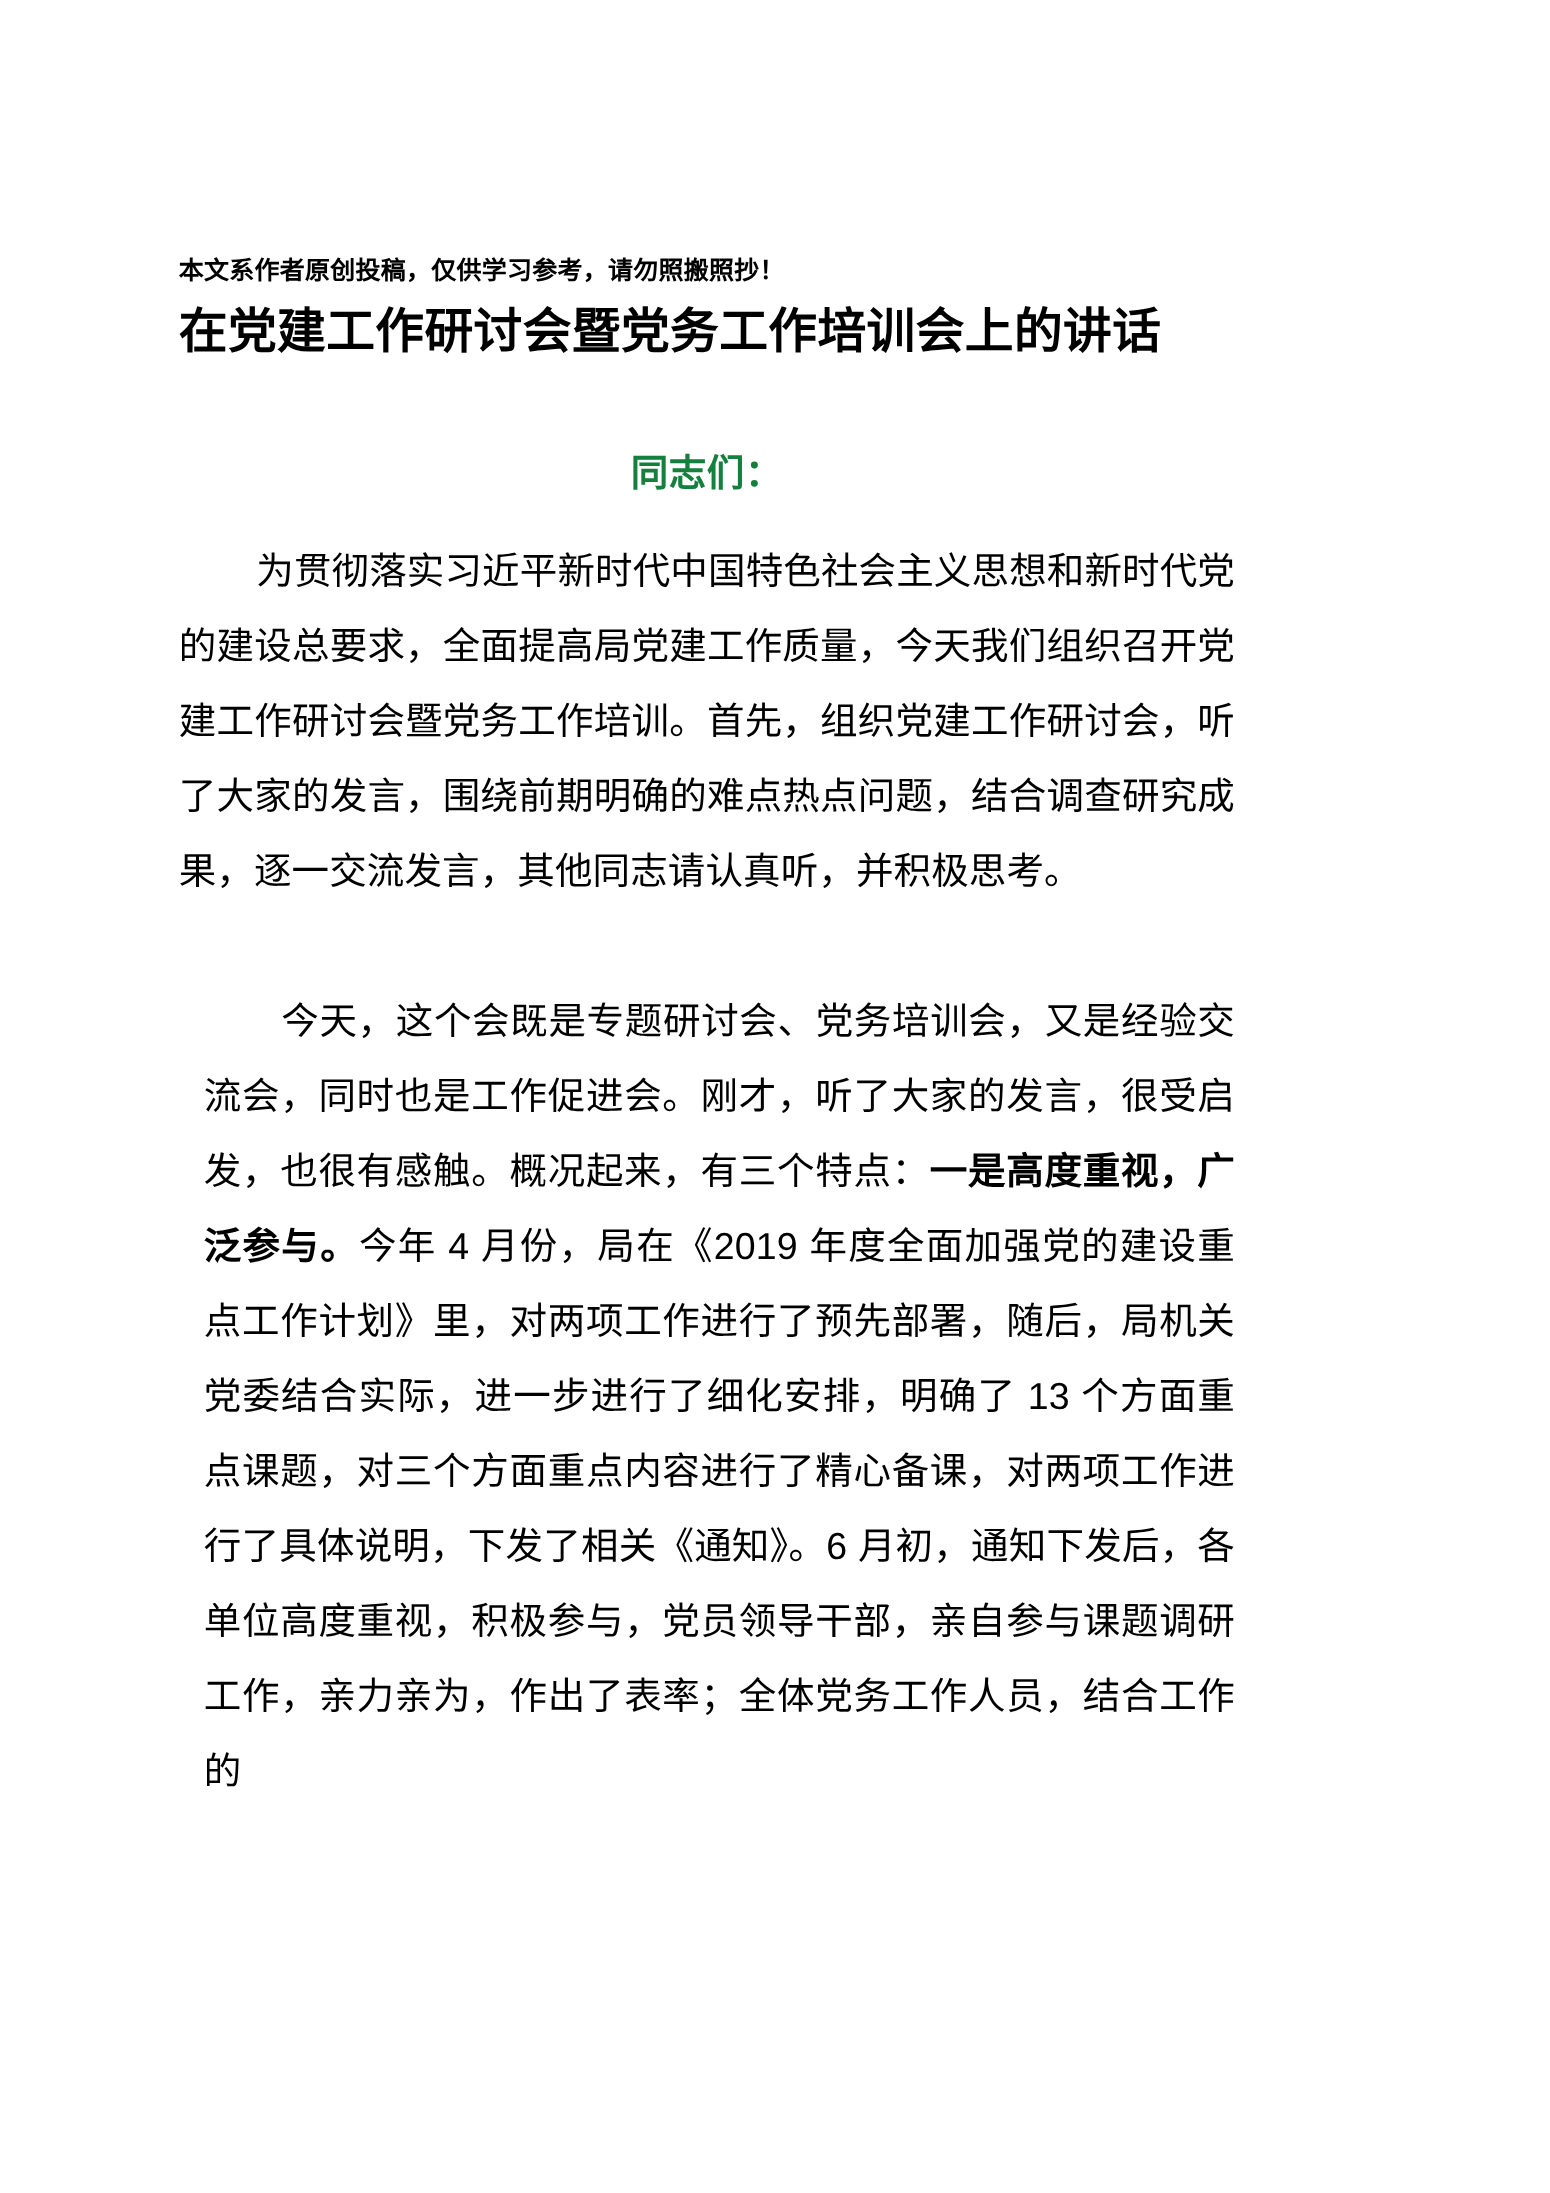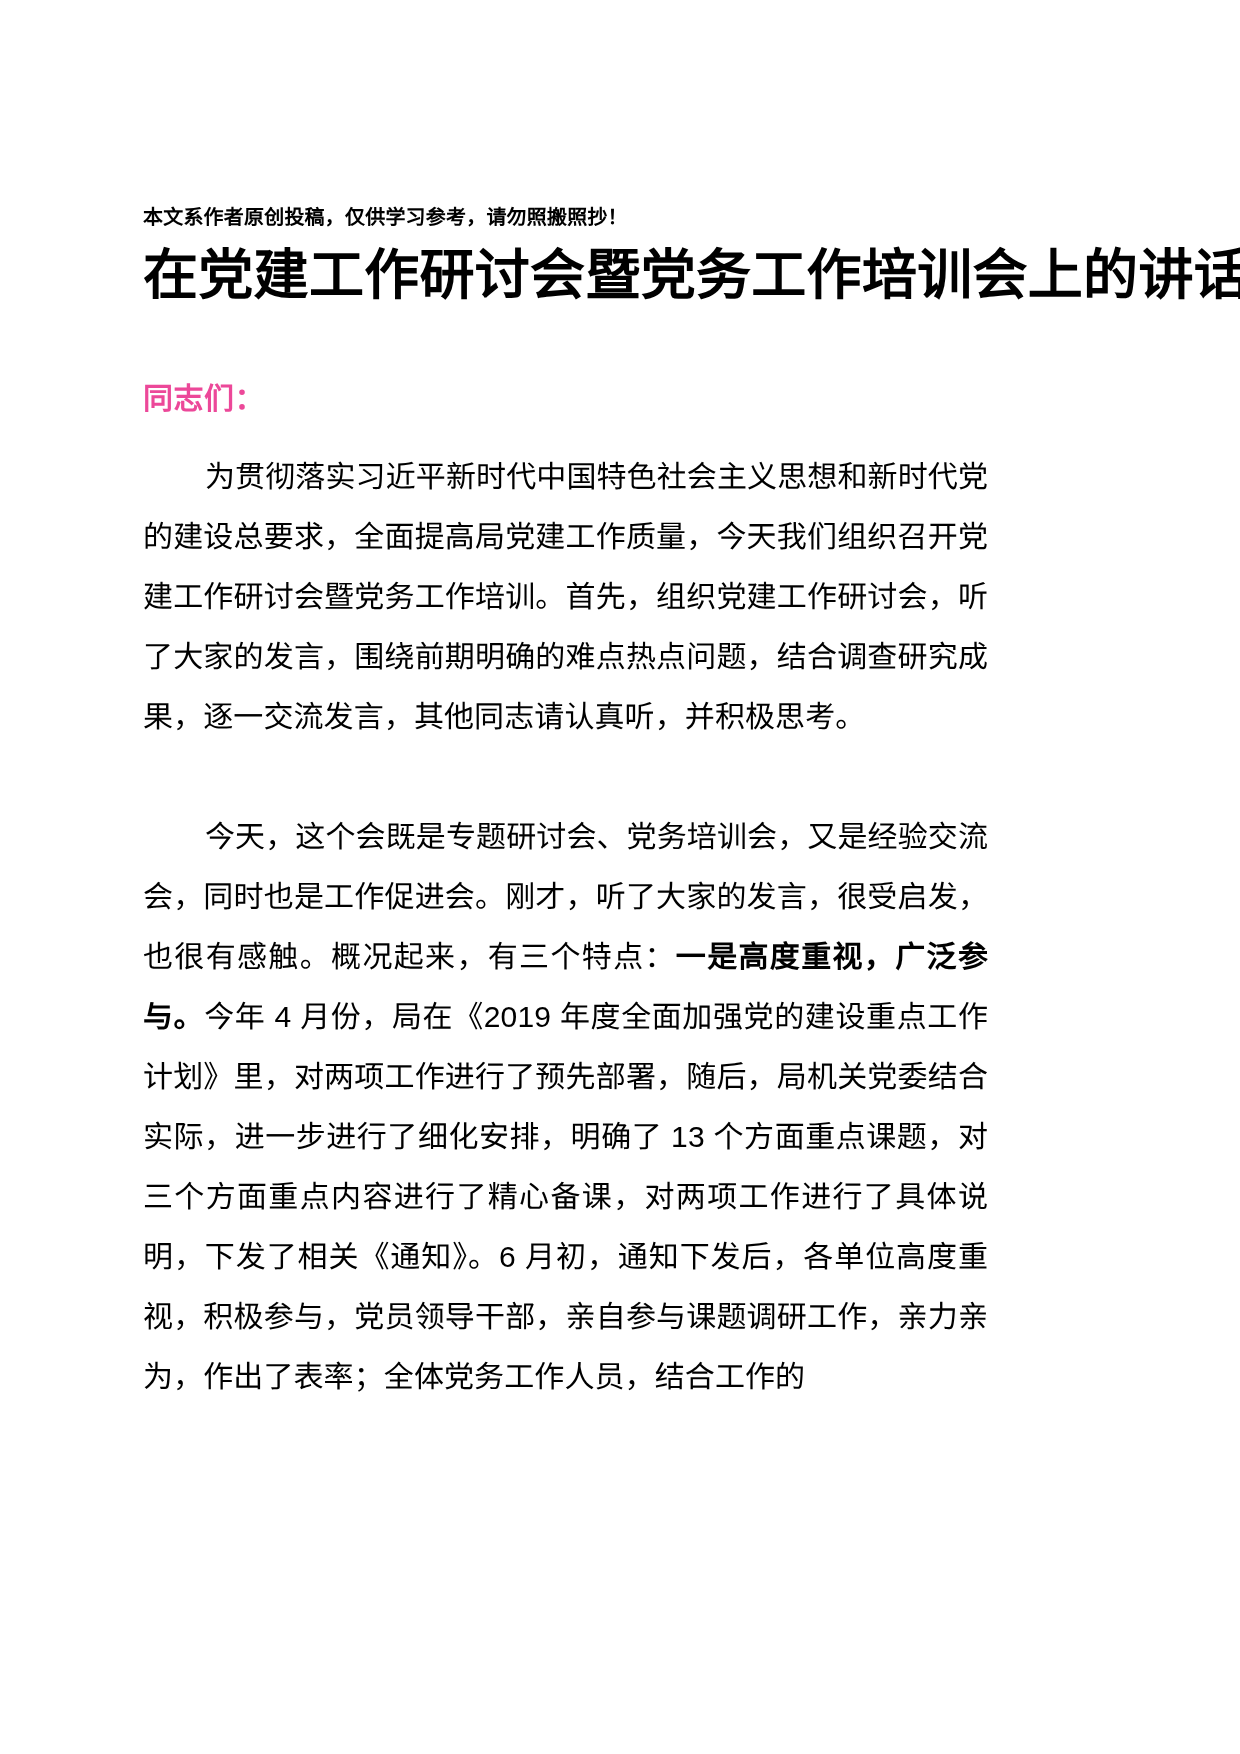--- a/index.html
+++ b/index.html
@@ -33,55 +33,56 @@
     color: #000000;
     letter-spacing: 0.2px;
     margin: 0;
     padding-top: 206px;
     white-space: nowrap;
   }
 
   .doc-title {
     font-family: "Liberation Sans", "DejaVu Sans", sans-serif;
     font-weight: bold;
-    font-size: 55px;
+    font-size: 39px;
     line-height: 1.22;
     color: #000000;
     margin: 0;
     padding-top: 14px;
     letter-spacing: 0.3px;
     white-space: nowrap;
   }
 
   .greeting {
     font-family: "Liberation Sans", "DejaVu Sans", sans-serif;
     font-weight: bold;
     font-size: 30px;
     line-height: 1.2;
-    color: #ec4899;
+    color: #15803d;
     margin: 0;
     padding-top: 72px;
     letter-spacing: 0.5px;
+    text-align: center;
   }
 
   .body-para {
     font-family: "Liberation Sans", "DejaVu Sans", sans-serif;
     font-weight: normal;
     font-size: 30px;
     line-height: 60px;
     color: #000000;
     margin: 0;
     text-align: justify;
     text-justify: inter-character;
     text-indent: 62px;
     letter-spacing: 0.1px;
     word-break: break-all;
   }
   .para-gap-1 { padding-top: 30px; }
-  .para-gap-2 { padding-top: 60px; }
+  .para-gap-2 { padding-top: 60px; margin-left: 20px; }
 
   .body-para b,
   .body-para strong {
     font-weight: bold;
   }
 </style>
 </head>
 <body>
 
 <div class="page">

